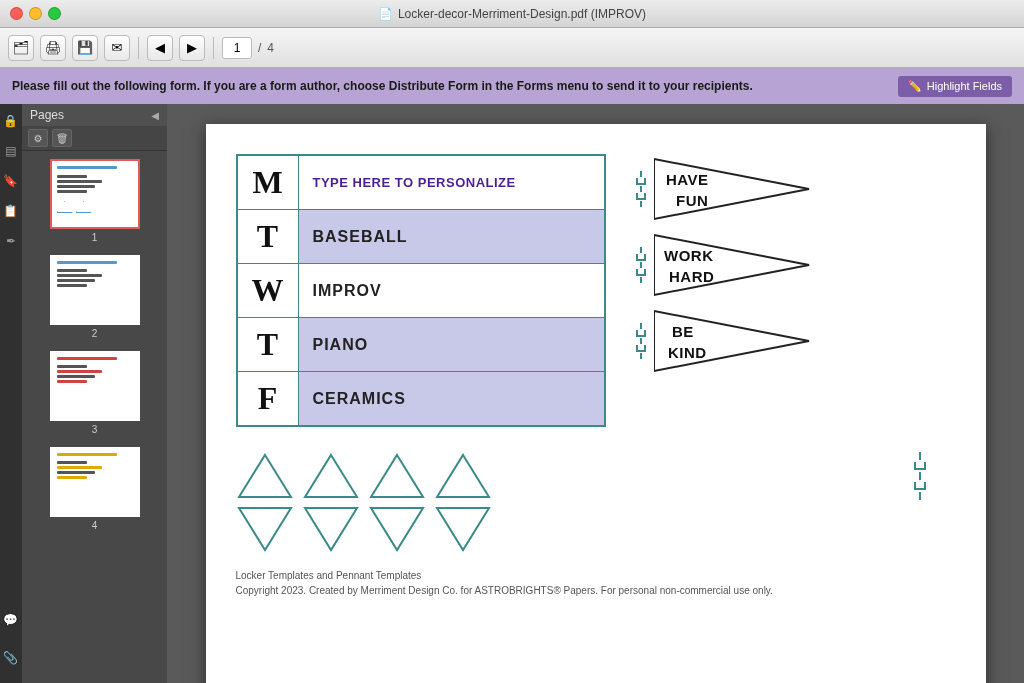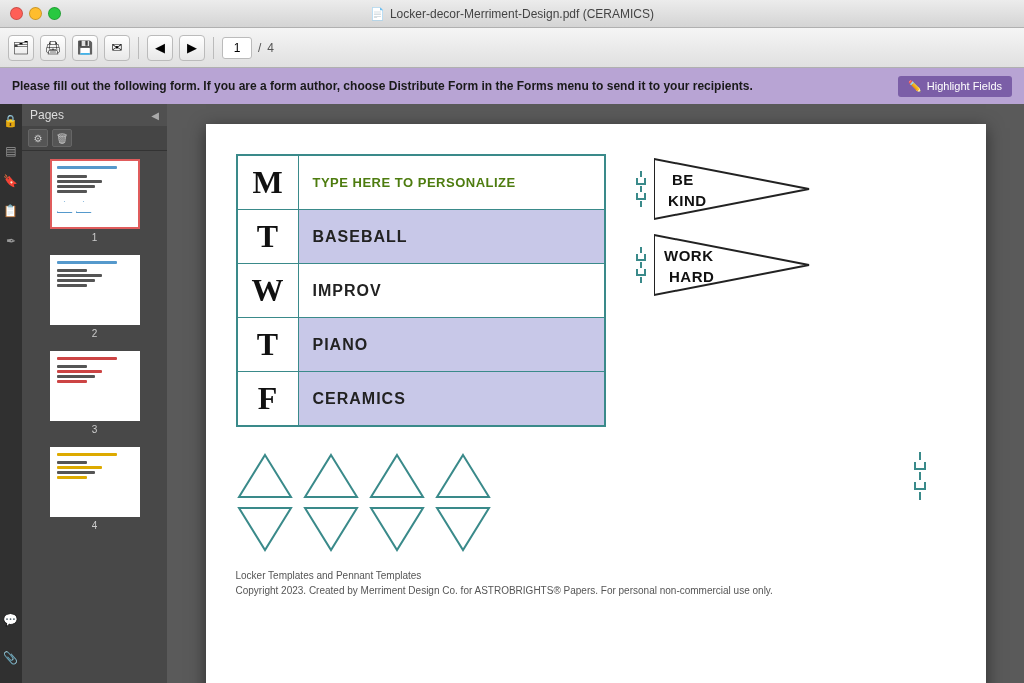--- a/index.html
+++ b/index.html
@@ -254,21 +254,21 @@
       font-size: 16px;
       font-weight: bold;
       letter-spacing: 1px;
       text-transform: uppercase;
       color: #222;
     }
     .activity-cell.blue-bg { background: #c8c8e8; }
     .activity-cell.white-bg { background: white; }
     .type-here-cell {
       font-size: 13px;
-      color: #4d7c0f;
+      color: #4c1d95;
       letter-spacing: 0.5px;
       text-transform: uppercase;
     }
 
     
     .pennants-col {
       display: flex;
       flex-direction: column;
       gap: 6px;
       padding-left: 10px;
@@ -361,21 +361,21 @@
 <body>
 
 <div class="title-bar">
   <div class="title-bar-buttons">
     <div class="tb-btn close"></div>
     <div class="tb-btn min"></div>
     <div class="tb-btn max"></div>
   </div>
   <div class="title-bar-text">
     <span>📄</span>
-    <span>Locker-decor-Merriment-Design.pdf (CERAMICS)</span>
+    <span>Locker-decor-Merriment-Design.pdf (IMPROV)</span>
   </div>
 </div>
 
 <div class="toolbar">
   <div class="toolbar-btn">🗂</div>
   <div class="toolbar-btn">🖨</div>
   <div class="toolbar-btn">💾</div>
   <div class="toolbar-btn">✉</div>
   <div class="toolbar-sep"></div>
   <div class="toolbar-btn">◀</div>
@@ -502,48 +502,62 @@
             <tr>
               <td class="day-letter">F</td>
               <td class="activity-cell blue-bg">CERAMICS</td>
             </tr>
           </tbody>
         </table>
 
         <div class="pennants-col">
 
 
+          <div class="pennant-row">
+            <div class="pennant-clip">
+              <div class="clip-line"></div>
+              <div class="clip-v"></div>
+              <div class="clip-line"></div>
+              <div class="clip-v"></div>
+              <div class="clip-line"></div>
+            </div>
+            <svg width="165" height="70" class="pennant-svg">
+              <polygon points="0,5 155,35 0,65" fill="white" stroke="#222" stroke-width="2"></polygon>
+              <text x="12" y="31" class="pennant-text" font-family="Arial Black, Arial" font-size="15" font-weight="900">HAVE</text>
+              <text x="22" y="52" class="pennant-text" font-family="Arial Black, Arial" font-size="15" font-weight="900">FUN</text>
+            </svg>
+          </div>
+
+          <div class="pennant-row">
+            <div class="pennant-clip">
+              <div class="clip-line"></div>
+              <div class="clip-v"></div>
+              <div class="clip-line"></div>
+              <div class="clip-v"></div>
+              <div class="clip-line"></div>
+            </div>
+            <svg width="165" height="70" class="pennant-svg">
+              <polygon points="0,5 155,35 0,65" fill="white" stroke="#222" stroke-width="2"></polygon>
+              <text x="10" y="31" class="pennant-text" font-family="Arial Black, Arial" font-size="15" font-weight="900">WORK</text>
+              <text x="15" y="52" class="pennant-text" font-family="Arial Black, Arial" font-size="15" font-weight="900">HARD</text>
+            </svg>
+          </div>
 
           <div class="pennant-row">
             <div class="pennant-clip">
               <div class="clip-line"></div>
               <div class="clip-v"></div>
               <div class="clip-line"></div>
               <div class="clip-v"></div>
               <div class="clip-line"></div>
             </div>
             <svg width="165" height="70" class="pennant-svg">
               <polygon points="0,5 155,35 0,65" fill="white" stroke="#222" stroke-width="2"></polygon>
               <text x="18" y="31" class="pennant-text" font-family="Arial Black, Arial" font-size="15" font-weight="900">BE</text>
               <text x="14" y="52" class="pennant-text" font-family="Arial Black, Arial" font-size="15" font-weight="900">KIND</text>
-            </svg>
-          </div>
-
-          <div class="pennant-row">
-            <div class="pennant-clip">
-              <div class="clip-line"></div>
-              <div class="clip-v"></div>
-              <div class="clip-line"></div>
-              <div class="clip-v"></div>
-              <div class="clip-line"></div>
-            </div>
-            <svg width="165" height="70" class="pennant-svg">
-              <polygon points="0,5 155,35 0,65" fill="white" stroke="#222" stroke-width="2"></polygon>
-              <text x="10" y="31" class="pennant-text" font-family="Arial Black, Arial" font-size="15" font-weight="900">WORK</text>
-              <text x="15" y="52" class="pennant-text" font-family="Arial Black, Arial" font-size="15" font-weight="900">HARD</text>
             </svg>
           </div>
         </div>
       </div>
 
       <div class="diamonds-section">
         <div class="diamonds-left">
 
           <div class="diamonds-row">
             <svg width="58" height="48">

